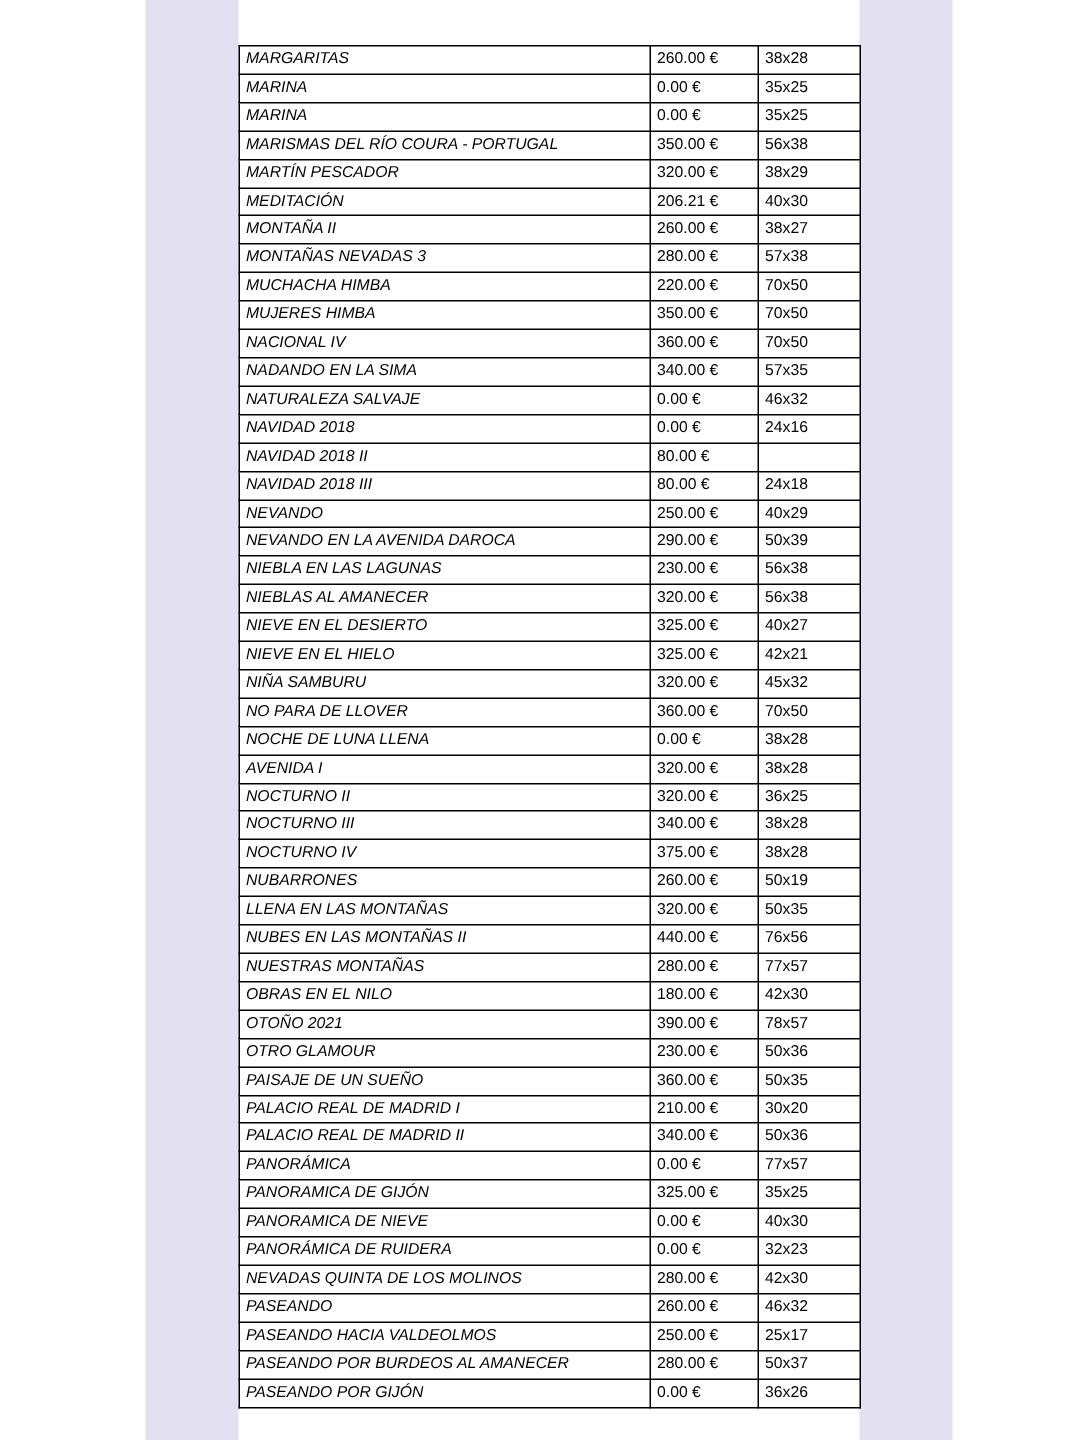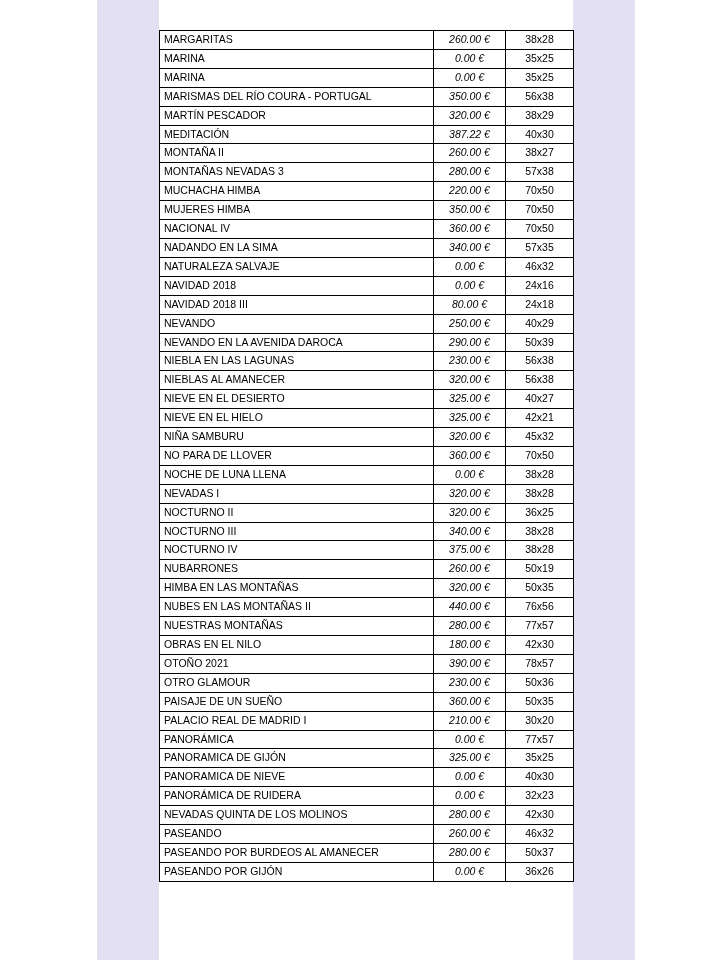--- a/index.html
+++ b/index.html
@@ -50,23 +50,23 @@
     border: 1px solid #000000;
     height: 17.9px;
     padding: 0 4px;
     font-size: 10.5px;
     line-height: 17.9px;
     color: #000000;
     white-space: nowrap;
     overflow: hidden;
     vertical-align: middle;
   }
-  td.name { text-align: left; }
-  td.price { text-align: center; padding-right: 5px; font-style: italic; }
-  td.size { text-align: center; }
+  td.name { text-align: left; font-style: italic; }
+  td.price { text-align: left; padding-right: 5px; }
+  td.size { }
 </style>
 </head>
 <body>
 
 <div class="page">
   <div class="band left"></div>
   <div class="band right"></div>
 
   <div class="table-wrap">
     <table class="price-table">
@@ -96,21 +96,21 @@
             <td class="price">350.00 €</td>
             <td class="size">56x38</td>
           </tr>
           <tr>
             <td class="name">MARTÍN PESCADOR</td>
             <td class="price">320.00 €</td>
             <td class="size">38x29</td>
           </tr>
           <tr>
             <td class="name">MEDITACIÓN</td>
-            <td class="price">387.22 €</td>
+            <td class="price">206.21 €</td>
             <td class="size">40x30</td>
           </tr>
           <tr>
             <td class="name">MONTAÑA II</td>
             <td class="price">260.00 €</td>
             <td class="size">38x27</td>
           </tr>
           <tr>
             <td class="name">MONTAÑAS NEVADAS 3</td>
             <td class="price">280.00 €</td>
@@ -140,20 +140,25 @@
             <td class="name">NATURALEZA SALVAJE</td>
             <td class="price">0.00 €</td>
             <td class="size">46x32</td>
           </tr>
           <tr>
             <td class="name">NAVIDAD 2018</td>
             <td class="price">0.00 €</td>
             <td class="size">24x16</td>
           </tr>
           <tr>
+            <td class="name">NAVIDAD 2018  II</td>
+            <td class="price">80.00 €</td>
+            <td class="size"></td>
+          </tr>
+          <tr>
             <td class="name">NAVIDAD 2018  III</td>
             <td class="price">80.00 €</td>
             <td class="size">24x18</td>
           </tr>
           <tr>
             <td class="name">NEVANDO</td>
             <td class="price">250.00 €</td>
             <td class="size">40x29</td>
           </tr>
           <tr>
@@ -190,21 +195,21 @@
             <td class="name">NO PARA DE LLOVER</td>
             <td class="price">360.00 €</td>
             <td class="size">70x50</td>
           </tr>
           <tr>
             <td class="name">NOCHE DE LUNA LLENA</td>
             <td class="price">0.00 €</td>
             <td class="size">38x28</td>
           </tr>
           <tr>
-            <td class="name">NEVADAS I</td>
+            <td class="name">AVENIDA I</td>
             <td class="price">320.00 €</td>
             <td class="size">38x28</td>
           </tr>
           <tr>
             <td class="name">NOCTURNO II</td>
             <td class="price">320.00 €</td>
             <td class="size">36x25</td>
           </tr>
           <tr>
             <td class="name">NOCTURNO III</td>
@@ -215,21 +220,21 @@
             <td class="name">NOCTURNO IV</td>
             <td class="price">375.00 €</td>
             <td class="size">38x28</td>
           </tr>
           <tr>
             <td class="name">NUBARRONES</td>
             <td class="price">260.00 €</td>
             <td class="size">50x19</td>
           </tr>
           <tr>
-            <td class="name">HIMBA EN LAS MONTAÑAS</td>
+            <td class="name">LLENA EN LAS MONTAÑAS</td>
             <td class="price">320.00 €</td>
             <td class="size">50x35</td>
           </tr>
           <tr>
             <td class="name">NUBES EN LAS MONTAÑAS II</td>
             <td class="price">440.00 €</td>
             <td class="size">76x56</td>
           </tr>
           <tr>
             <td class="name">NUESTRAS MONTAÑAS</td>
@@ -255,20 +260,25 @@
             <td class="name">PAISAJE DE UN SUEÑO</td>
             <td class="price">360.00 €</td>
             <td class="size">50x35</td>
           </tr>
           <tr>
             <td class="name">PALACIO REAL DE MADRID I</td>
             <td class="price">210.00 €</td>
             <td class="size">30x20</td>
           </tr>
           <tr>
+            <td class="name">PALACIO REAL DE MADRID II</td>
+            <td class="price">340.00 €</td>
+            <td class="size">50x36</td>
+          </tr>
+          <tr>
             <td class="name">PANORÁMICA</td>
             <td class="price">0.00 €</td>
             <td class="size">77x57</td>
           </tr>
           <tr>
             <td class="name">PANORAMICA DE GIJÓN</td>
             <td class="price">325.00 €</td>
             <td class="size">35x25</td>
           </tr>
           <tr>
@@ -283,20 +293,25 @@
           </tr>
           <tr>
             <td class="name">NEVADAS QUINTA DE LOS MOLINOS</td>
             <td class="price">280.00 €</td>
             <td class="size">42x30</td>
           </tr>
           <tr>
             <td class="name">PASEANDO</td>
             <td class="price">260.00 €</td>
             <td class="size">46x32</td>
+          </tr>
+          <tr>
+            <td class="name">PASEANDO HACIA VALDEOLMOS</td>
+            <td class="price">250.00 €</td>
+            <td class="size">25x17</td>
           </tr>
           <tr>
             <td class="name">PASEANDO POR BURDEOS AL AMANECER</td>
             <td class="price">280.00 €</td>
             <td class="size">50x37</td>
           </tr>
           <tr>
             <td class="name">PASEANDO POR GIJÓN</td>
             <td class="price">0.00 €</td>
             <td class="size">36x26</td>

